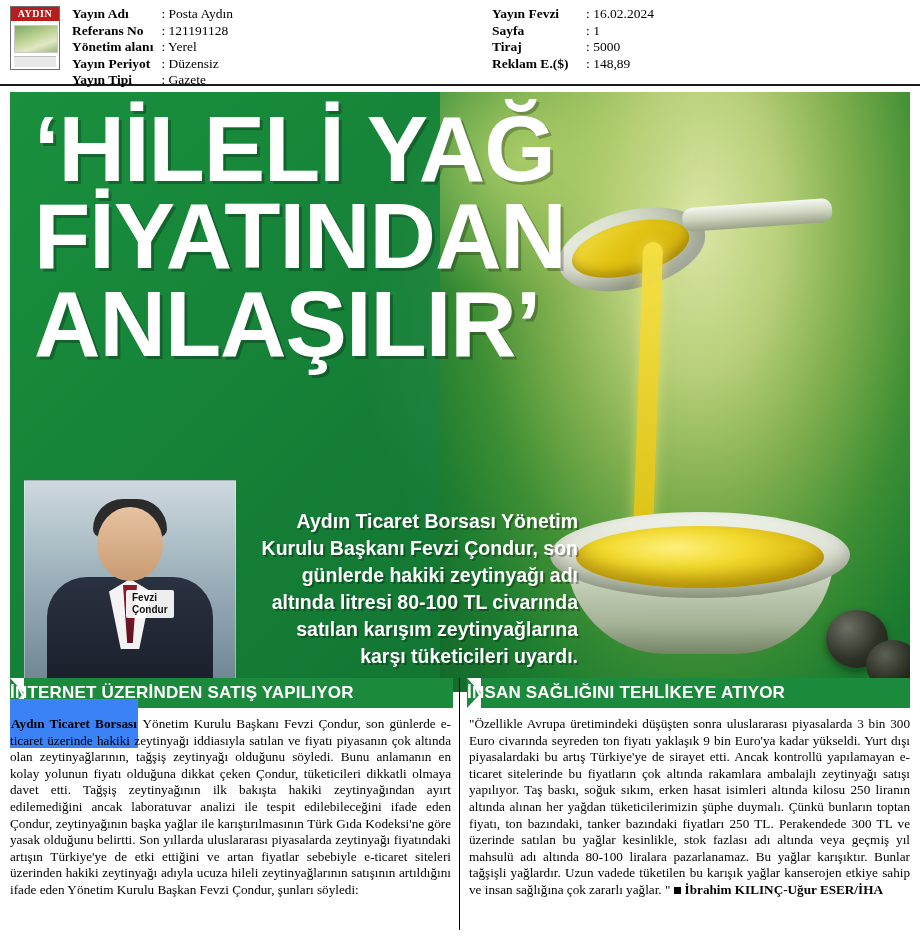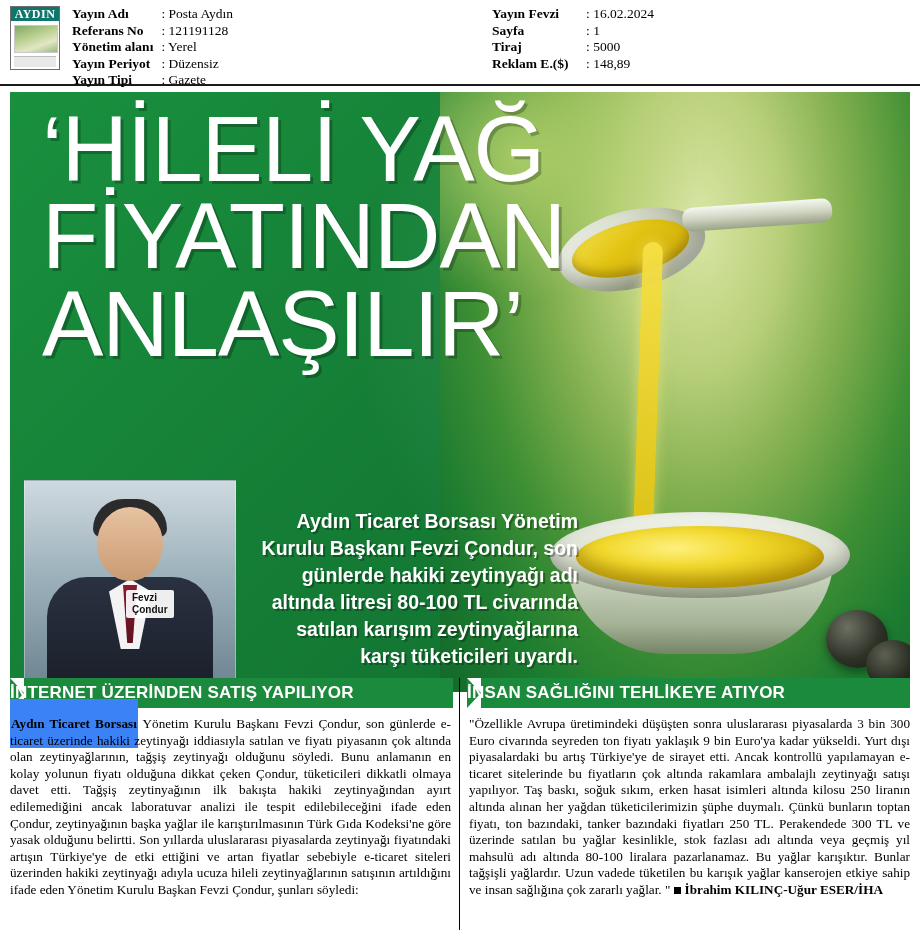--- a/index.html
+++ b/index.html
@@ -23,23 +23,23 @@
   .logo-box{
     width:48px;height:62px;
     border:1px solid #6d6d6d;
     background:#ffffff;
     margin-right:12px;
     position:relative;
     overflow:hidden;
     flex:0 0 auto;
   }
   .logo-top{
-    height:14px;background:#0f766e;color:#fff;
+    height:14px;background:#b91c1c;color:#fff;
     font-family:"Liberation Serif",serif;
-    font-size:12px;font-weight:bold;text-align:center;line-height:14px;letter-spacing:.5px;
+    font-size:10px;font-weight:bold;text-align:center;line-height:14px;letter-spacing:.5px;
   }
   .logo-img{
     position:absolute;left:3px;top:18px;width:42px;height:26px;
     background:
       linear-gradient(160deg,#7fa96a 0%,#b9cf8e 40%,#e2e7c4 70%,#9cb97c 100%);
     border:1px solid #c9c9c9;
   }
   .logo-cap{
     position:absolute;left:3px;bottom:2px;width:42px;height:10px;
     background:#e8e8e8;border-top:1px solid #bdbdbd;
@@ -130,23 +130,23 @@
     position:absolute;right:22px;bottom:24px;width:62px;height:58px;border-radius:50%;
     background:radial-gradient(circle at 35% 30%, #6d6f63 0%, #2f3327 55%, #14170f 100%);
     box-shadow:0 4px 10px rgba(0,0,0,.4);
   }
   .olive2{
     position:absolute;right:-10px;bottom:2px;width:54px;height:50px;border-radius:50%;
     background:radial-gradient(circle at 35% 30%, #5d6154 0%, #272b20 55%, #10130b 100%);
   }
 
   .headline{
-    position:absolute;left:32px;top:14px;width:620px;
+    position:absolute;left:24px;top:14px;width:620px;
     font-family:"Liberation Sans", sans-serif;
-    font-weight:normal;
+    font-weight:bold;
     font-size:92px;
     line-height:.95;
     color:#ffffff;
     letter-spacing:-1px;
     text-shadow:3px 3px 0 rgba(0,0,0,.25);
   }
   .headline div{white-space:nowrap;}
 
   
   .person{

